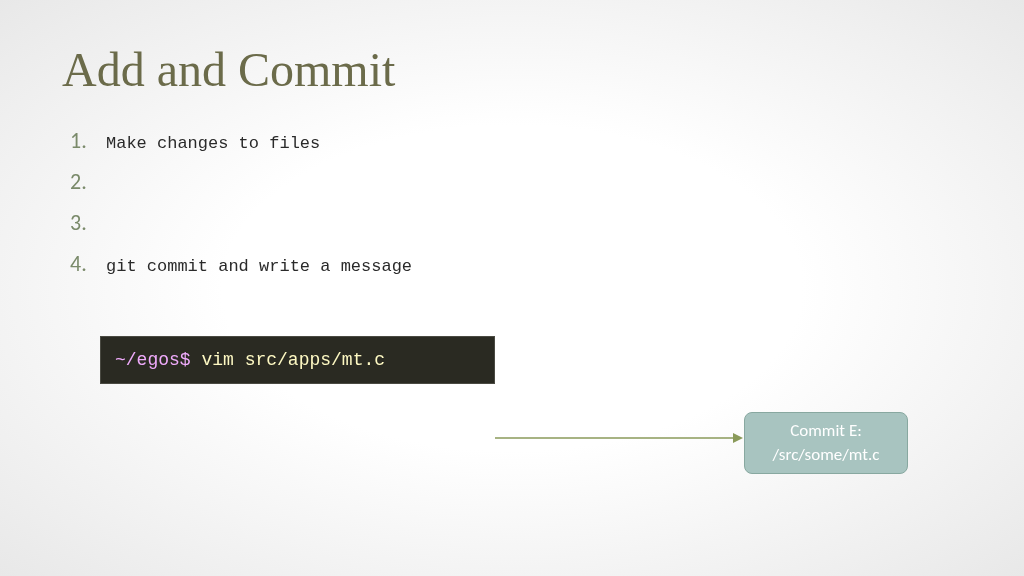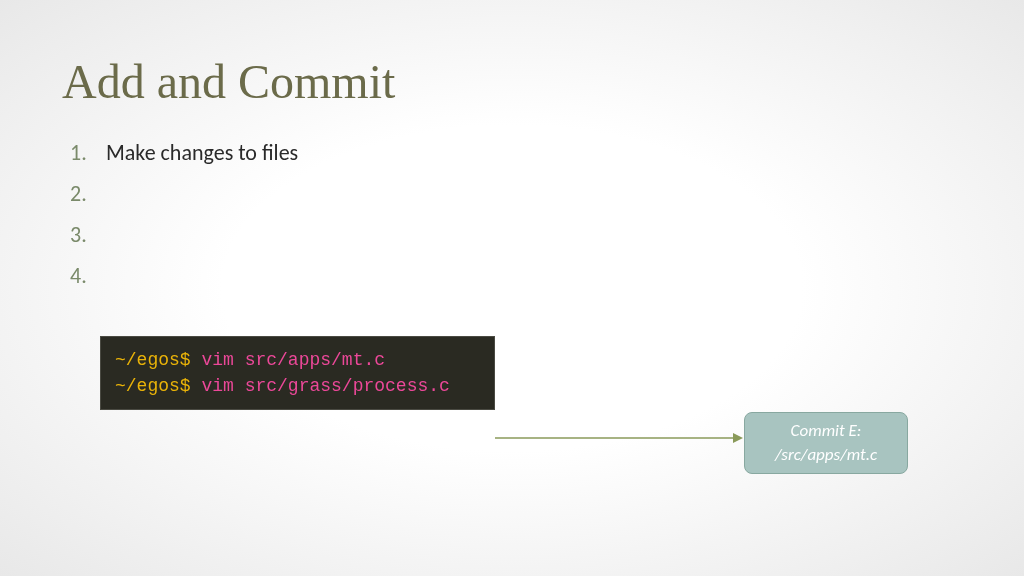--- a/index.html
+++ b/index.html
@@ -13,61 +13,61 @@
       background: radial-gradient(ellipse at center, #ffffff 0%, #ffffff 40%, #e8e8e8 100%);
       font-family: Georgia, 'Times New Roman', serif;
       position: relative;
       overflow: hidden;
     }
     .slide-title {
       font-size: 48px;
       color: #6b6b4a;
       font-weight: normal;
       padding: 42px 0 0 62px;
-      margin-top: 12px;
     }
     .list-container {
       padding: 30px 0 0 70px;
     }
     .list-item {
       display: flex;
       align-items: baseline;
       margin-bottom: 14px;
       font-family: -apple-system, 'Segoe UI', Calibri, sans-serif;
     }
     .list-number {
       color: #7a8a6a;
       font-size: 22px;
       min-width: 36px;
       text-align: left;
     }
     .list-text {
       color: #2a2a2a;
-      font-size: 22px;
+      font-size: 17px;
+      font-family: Liberation Mono, monospace;
     }
     .terminal {
       position: absolute;
       left: 100px;
       top: 336px;
       width: 395px;
       background: #2a2a22;
       border: 1px solid #4a4a42;
       padding: 10px 14px;
       font-family: Consolas, 'Courier New', monospace;
       font-size: 18px;
       line-height: 1.45;
     }
     .term-line {
       white-space: nowrap;
     }
     .prompt {
-      color: #eab308;
+      color: #f0abfc;
     }
     .cmd {
-      color: #ec4899;
+      color: #fef9c3;
     }
     .arrow-svg {
       position: absolute;
       left: 495px;
       top: 428px;
       width: 250px;
       height: 20px;
     }
     .commit-box {
       position: absolute;
@@ -79,50 +79,49 @@
       border: 1.5px solid #88a8a0;
       border-radius: 8px;
       color: #ffffff;
       font-family: -apple-system, 'Segoe UI', Calibri, sans-serif;
       font-size: 17px;
       display: flex;
       flex-direction: column;
       align-items: center;
       justify-content: center;
       line-height: 1.4;
-      font-style: italic;
     }
   </style>
 </head>
 <body>
 
 <h1 class="slide-title">Add and Commit</h1>
 
 <div class="list-container">
   <div class="list-item">
     <span class="list-number">1.</span>
     <span class="list-text">Make changes to files</span>
   </div>
   <div class="list-item">
     <span class="list-number">2.</span>
   </div>
   <div class="list-item">
     <span class="list-number">3.</span>
   </div>
   <div class="list-item">
     <span class="list-number">4.</span>
+    <span class="list-text">git commit and write a message</span>
   </div>
 </div>
 
 <div class="terminal">
   <div class="term-line"><span class="prompt">~/egos$</span> <span class="cmd">vim src/apps/mt.c</span></div>
-  <div class="term-line"><span class="prompt">~/egos$</span> <span class="cmd">vim src/grass/process.c</span></div>
 </div>
 
 <svg class="arrow-svg">
   <line x1="0" y1="10" x2="238" y2="10" stroke="#8a9a5a" stroke-width="1.5"></line>
   <polygon points="238,5 248,10 238,15" fill="#8a9a5a"></polygon>
 </svg>
 
 <div class="commit-box">
   <div>Commit E:</div>
-  <div>/src/apps/mt.c</div>
+  <div>/src/some/mt.c</div>
 </div>
 
 </body></html>

